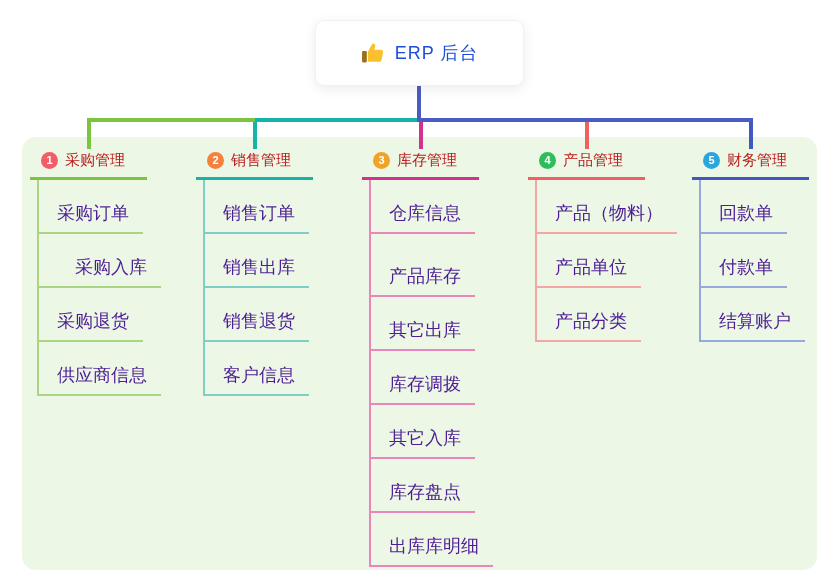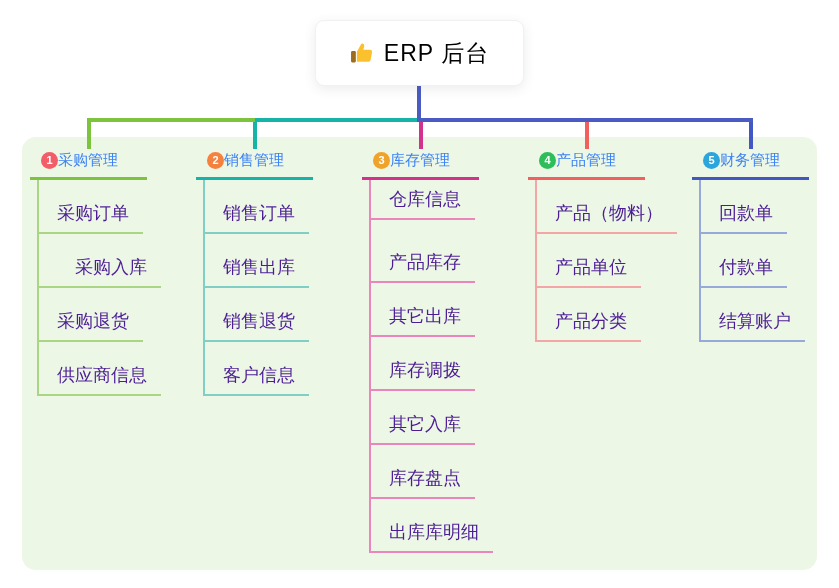--- a/index.html
+++ b/index.html
@@ -7,41 +7,41 @@
   #stage{position:relative;width:839px;height:588px;background:#fff;overflow:hidden;}
 
   
   .root-card{
     position:absolute;left:315px;top:20px;width:207px;height:64px;
     background:#fff;border:1px solid #f1f1f1;border-radius:9px;
     box-shadow:0 3px 12px rgba(60,70,90,.10);
     display:flex;align-items:center;justify-content:center;gap:9px;
     z-index:3;cursor:default;
   }
-  .root-card .root-label{font-size:23px;color:#000000;letter-spacing:1px;}
+  .root-card .root-label{font-size:18px;color:#1d4ed8;letter-spacing:1px;}
 
   
   .panel{position:absolute;left:22px;top:137px;width:795px;height:433px;border-radius:14px;z-index:0;}
 
   
   #connectors{position:absolute;left:0;top:0;width:100%;height:100%;z-index:1;}
   .cline{position:absolute;}
 
   
   #branches{position:absolute;left:0;top:0;width:100%;height:100%;z-index:2;}
   .branch{position:absolute;top:148px;}
   .branch-header{
     width:117px;box-sizing:border-box;display:flex;align-items:center;
     padding:3px 0 7px 11px;cursor:pointer;
   }
   .badge{
     width:17px;height:17px;border-radius:50%;flex:0 0 auto;
     color:#fff;font-size:11px;font-weight:bold;line-height:17px;text-align:center;
   }
-  .branch-title{font-size:15px;color:#3b82f6;white-space:nowrap;text-align:right;}
+  .branch-title{margin-left:7px;font-size:15px;color:#b91c1c;white-space:nowrap;text-align:right;}
   .branch-children{position:relative;margin-left:7px;}
   .vline{position:absolute;left:0;top:0;bottom:0;width:2px;}
   .child{
     position:relative;height:54px;box-sizing:border-box;width:fit-content;
     display:flex;align-items:flex-end;
     padding:0 14px 7px 20px;white-space:nowrap;cursor:pointer;
   }
   .child span{font-size:18px;color:#4c1d95;}
 </style>
 </head>
@@ -116,21 +116,21 @@
           </div>
         </div>
       </div>
       <div class="branch" style="left: 362px;">
         <div class="branch-header" style="border-bottom: 3px solid rgb(210, 49, 142);">
           <span class="badge" style="background: rgb(240, 163, 42);">3</span>
           <span class="branch-title">库存管理</span>
         </div>
         <div class="branch-children">
           <div class="vline" style="background: rgb(235, 133, 189);"></div>
-          <div class="child" style="border-bottom: 2px solid rgb(235, 133, 189); height: 40px;">
+          <div class="child" style="border-bottom: 2px solid rgb(235, 133, 189); height: 54px;">
             <span>仓库信息</span>
           </div>
           <div class="child" style="border-bottom: 2px solid rgb(235, 133, 189); height: 63px; text-align: right;">
             <span>产品库存</span>
           </div>
           <div class="child" style="border-bottom: 2px solid rgb(235, 133, 189); height: 54px;">
             <span>其它出库</span>
           </div>
           <div class="child" style="border-bottom: 2px solid rgb(235, 133, 189); height: 54px;">
             <span>库存调拨</span>

